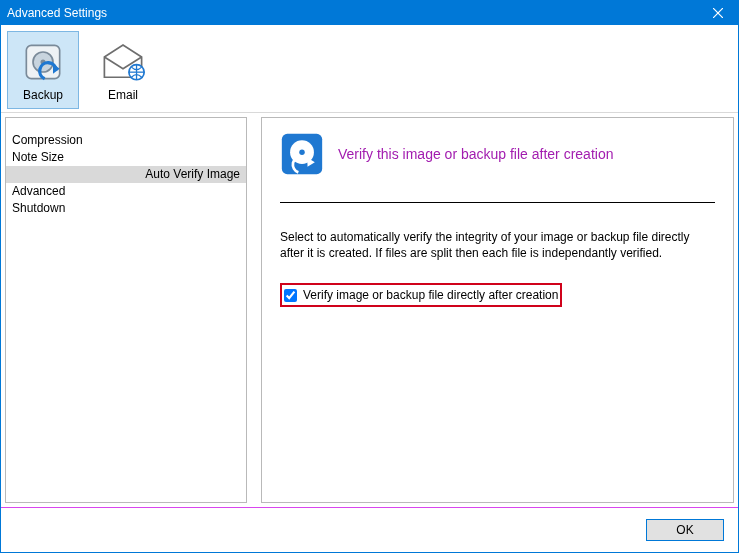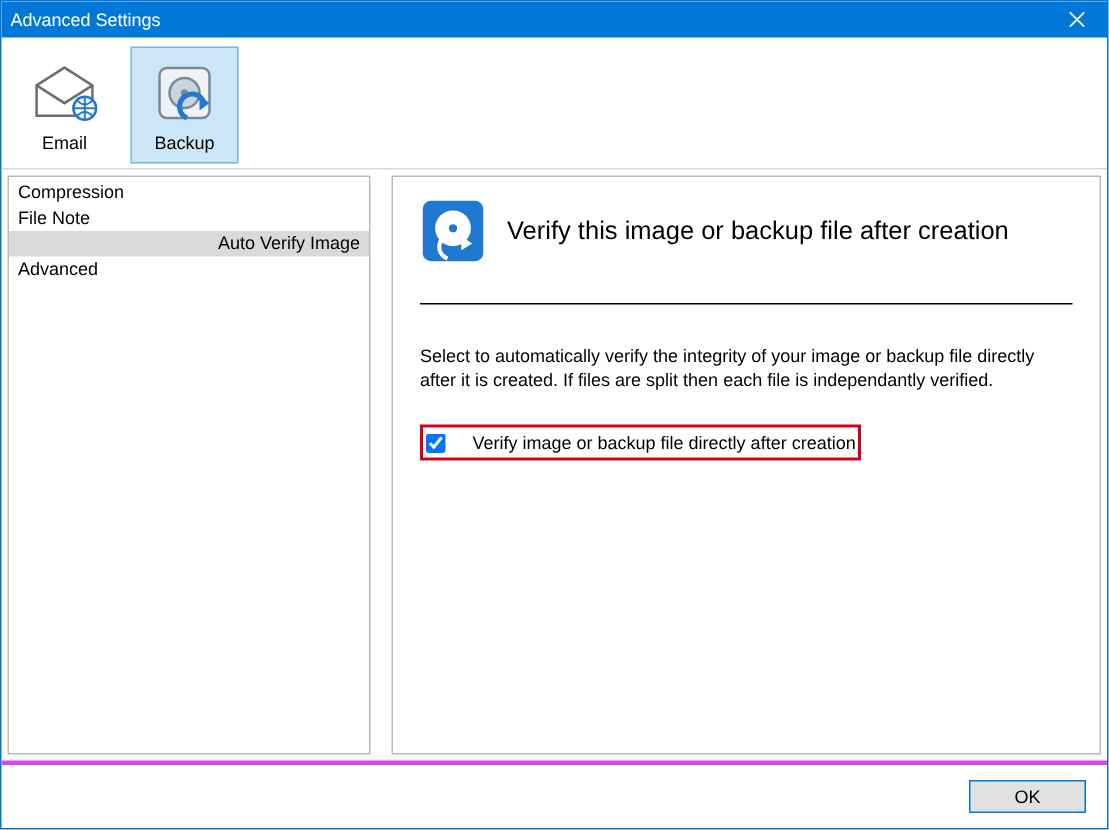--- a/index.html
+++ b/index.html
@@ -67,21 +67,21 @@
   }
   .body {
     display: flex;
     height: 394px;
   }
   .sidebar {
     width: 242px;
     border: 1px solid #b9b9b9;
     margin: 4px 0 4px 4px;
     background: #fff;
-    padding: 2px 0;
+    padding: 14px 0;
   }
   .sidebar .item {
     padding: 1px 6px;
     cursor: pointer;
     line-height: 15px;
   }
   .sidebar .item.selected {
     background: #d9d9d9;
     text-align: right;
   }
@@ -93,41 +93,41 @@
   }
   .content-header {
     display: flex;
     align-items: center;
     gap: 14px;
     padding-bottom: 26px;
     border-bottom: 1px solid #000;
     margin-bottom: 26px;
   }
   .content-title {
-    font-size: 17px;
-    color: #000000;
+    font-size: 14px;
+    color: #a21caf;
   }
   .desc { line-height: 16px; margin-bottom: 22px; }
   .note { margin-bottom: 14px; }
   .checkbox-row {
     display: inline-flex;
     align-items: center;
-    gap: 16px;
+    gap: 4px;
     padding: 3px 2px;
     border: 2px solid #d0021b;
   }
   .checkbox-row input { margin: 0 2px 0 0; }
   .footer {
     height: 44px;
     display: flex;
     justify-content: flex-end;
     align-items: center;
     gap: 8px;
     padding-right: 14px;
-    border-top: 3px solid #d946ef;
+    border-top: 1px solid #d946ef;
   }
   .btn {
     min-width: 78px;
     height: 22px;
     border: 1px solid #adadad;
     background: #e1e1e1;
     font-size: 12px;
     cursor: pointer;
     padding: 0 12px;
   }
@@ -140,54 +140,55 @@
   <span>Advanced Settings</span>
   <div class="close">
     <svg width="10" height="10" viewBox="0 0 10 10">
       <line x1="0" y1="0" x2="10" y2="10" stroke="#fff" stroke-width="1.2"></line>
       <line x1="10" y1="0" x2="0" y2="10" stroke="#fff" stroke-width="1.2"></line>
     </svg>
   </div>
 </div>
 
 <div class="toolbar">
+  <div class="tool selected">
+    <div class="iconwrap">
+      <svg width="40" height="40" viewBox="0 0 48 48">
+        <rect x="4" y="4" width="40" height="40" rx="6" fill="#eef2f5" stroke="#7a8a99" stroke-width="2"></rect>
+        <circle cx="24" cy="24" r="12" fill="#c8d4de" stroke="#7a8a99" stroke-width="2"></circle>
+        <circle cx="24" cy="24" r="3" fill="#7a8a99"></circle>
+        <path d="M26 44 a10 10 0 1 1 14 -10" fill="none" stroke="#1f78d1" stroke-width="4"></path>
+        <polygon points="36,26 44,32 36,38" fill="#1f78d1"></polygon>
+      </svg>
+    </div>
+    <span class="label">Backup</span>
+  </div>
   <div class="tool">
     <div class="iconwrap">
       <svg width="44" height="40" viewBox="0 0 52 44">
         <polygon points="4,16 26,2 48,16 48,40 4,40" fill="#fff" stroke="#6e6e6e" stroke-width="2"></polygon>
         <polyline points="4,16 26,30 48,16" fill="none" stroke="#6e6e6e" stroke-width="2"></polyline>
         <circle cx="42" cy="34" r="9" fill="#fff" stroke="#1f78d1" stroke-width="2"></circle>
         <line x1="33" y1="34" x2="51" y2="34" stroke="#1f78d1" stroke-width="1.5"></line>
         <line x1="42" y1="25" x2="42" y2="43" stroke="#1f78d1" stroke-width="1.5"></line>
         <path d="M36 28 Q42 34 48 28" fill="none" stroke="#1f78d1" stroke-width="1.5"></path>
         <path d="M36 40 Q42 34 48 40" fill="none" stroke="#1f78d1" stroke-width="1.5"></path>
       </svg>
     </div>
     <span class="label">Email</span>
   </div>
-  <div class="tool selected">
-    <div class="iconwrap">
-      <svg width="40" height="40" viewBox="0 0 48 48">
-        <rect x="4" y="4" width="40" height="40" rx="6" fill="#eef2f5" stroke="#7a8a99" stroke-width="2"></rect>
-        <circle cx="24" cy="24" r="12" fill="#c8d4de" stroke="#7a8a99" stroke-width="2"></circle>
-        <circle cx="24" cy="24" r="3" fill="#7a8a99"></circle>
-        <path d="M26 44 a10 10 0 1 1 14 -10" fill="none" stroke="#1f78d1" stroke-width="4"></path>
-        <polygon points="36,26 44,32 36,38" fill="#1f78d1"></polygon>
-      </svg>
-    </div>
-    <span class="label">Backup</span>
-  </div>
 </div>
 
 <div class="body">
   <div class="sidebar">
     <div class="item">Compression</div>
-    <div class="item">File Note</div>
+    <div class="item">Note Size</div>
     <div class="item selected">Auto Verify Image</div>
     <div class="item">Advanced</div>
+    <div class="item">Shutdown</div>
   </div>
 
   <div class="content">
     <div class="content-header">
       <svg width="44" height="44" viewBox="0 0 48 48">
         <rect x="2" y="2" width="44" height="44" rx="6" fill="#1f78d1"></rect>
         <circle cx="24" cy="22" r="13" fill="#fff"></circle>
         <circle cx="24" cy="22" r="3" fill="#1f78d1"></circle>
         <path d="M20 44 a9 9 0 1 1 12 -9" fill="none" stroke="#fff" stroke-width="3"></path>
         <polygon points="30,28 38,33 30,38" fill="#fff"></polygon>

